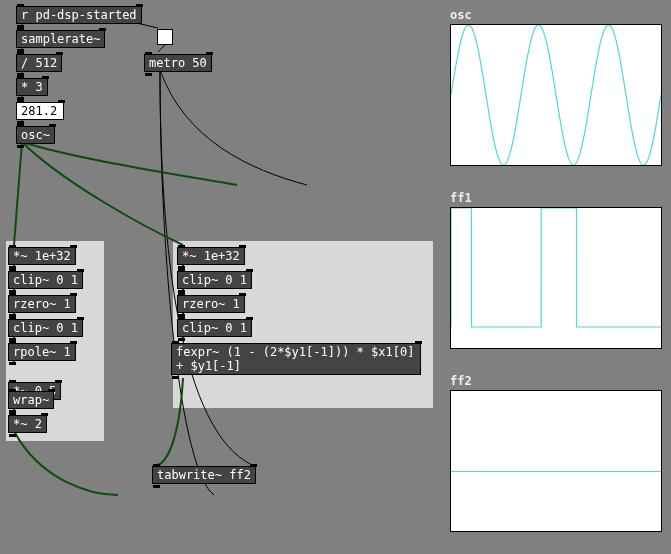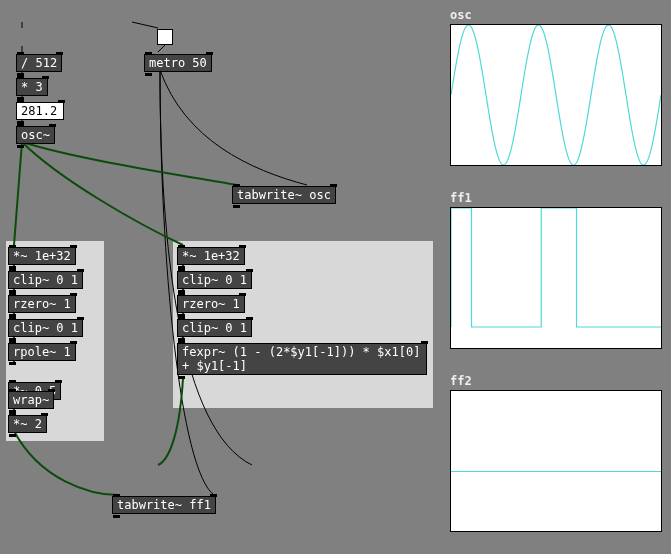--- a/index.html
+++ b/index.html
@@ -59,45 +59,46 @@
       <path d="M14 431 C40 480, 90 495, 118 495"></path>
 
       <path d="M183 263 L183 269"></path>
         <path d="M183 287 L183 293"></path>
         <path d="M183 311 L183 317"></path>
       <path d="M183 335 L183 341"></path>
       <path d="M183 378 C180 430, 170 460, 158 465"></path>
     </g>
   </svg>
 
+  <div class="obj" style="left:16px;top:6px">r pd-dsp-started<div class="iolet" style="left: 0px; top: -3px;"></div><div class="iolet" style="left: 0px; top: 18px;"></div><div class="iolet" style="left: 119px; top: -3px;"></div></div>
+  <div class="obj" style="left:16px;top:30px">samplerate~<div class="iolet" style="left: 0px; top: -3px;"></div><div class="iolet" style="left: 0px; top: 18px;"></div><div class="iolet" style="left: 82px; top: -3px;"></div></div>
   <div class="obj" style="left:16px;top:54px">/ 512<div class="iolet" style="left: 0px; top: -3px;"></div><div class="iolet" style="left: 0px; top: 18px;"></div><div class="iolet" style="left: 39px; top: -3px;"></div></div>
   <div class="obj" style="left:16px;top:78px">* 3<div class="iolet" style="left: 0px; top: -3px;"></div><div class="iolet" style="left: 0px; top: 18px;"></div><div class="iolet" style="left: 25px; top: -3px;"></div></div>
   <div class="num" style="left:16px;top:102px">281.2<div class="iolet" style="left: 0px; top: -3px;"></div><div class="iolet" style="left: 0px; top: 18px;"></div><div class="iolet" style="left: 41px; top: -3px;"></div></div>
   <div class="obj" style="left:16px;top:126px">osc~<div class="iolet" style="left: 0px; top: -3px;"></div><div class="iolet" style="left: 0px; top: 18px;"></div><div class="iolet" style="left: 32px; top: -3px;"></div></div>
 
   <div class="tgl" style="left:157px;top:29px"></div>
   <div class="obj" style="left:144px;top:54px">metro 50<div class="iolet" style="left: 0px; top: -3px;"></div><div class="iolet" style="left: 0px; top: 18px;"></div><div class="iolet" style="left: 61px; top: -3px;"></div></div>
 
-  <div class="obj" style="left:232px;top:186px">tabwrite~ osc<div class="iolet" style="left: 0px; top: -3px;"></div><div class="iolet" style="left: 0px; top: 18px;"></div><div class="iolet" style="left: 97px; top: -3px;"></div></div>
-  <div class="obj" style="left:112px;top:496px">tabwrite~ ff1<div class="iolet" style="left: 0px; top: -3px;"></div><div class="iolet" style="left: 0px; top: 18px;"></div><div class="iolet" style="left: 97px; top: -3px;"></div></div>
+  <div class="obj" style="left:152px;top:466px">tabwrite~ ff2<div class="iolet" style="left: 0px; top: -3px;"></div><div class="iolet" style="left: 0px; top: 18px;"></div><div class="iolet" style="left: 97px; top: -3px;"></div></div>
 
   <div class="obj" style="left:8px;top:247px">*~ 1e+32<div class="iolet" style="left: 0px; top: -3px;"></div><div class="iolet" style="left: 0px; top: 18px;"></div><div class="iolet" style="left: 61px; top: -3px;"></div></div>
   <div class="obj" style="left:8px;top:271px">clip~ 0 1<div class="iolet" style="left: 0px; top: -3px;"></div><div class="iolet" style="left: 0px; top: 18px;"></div><div class="iolet" style="left: 68px; top: -3px;"></div></div>
   <div class="obj" style="left:8px;top:295px">rzero~ 1<div class="iolet" style="left: 0px; top: -3px;"></div><div class="iolet" style="left: 0px; top: 18px;"></div><div class="iolet" style="left: 61px; top: -3px;"></div></div>
   <div class="obj" style="left:8px;top:319px">clip~ 0 1<div class="iolet" style="left: 0px; top: -3px;"></div><div class="iolet" style="left: 0px; top: 18px;"></div><div class="iolet" style="left: 68px; top: -3px;"></div></div>
   <div class="obj" style="left:8px;top:343px">rpole~ 1<div class="iolet" style="left: 0px; top: -3px;"></div><div class="iolet" style="left: 0px; top: 18px;"></div><div class="iolet" style="left: 61px; top: -3px;"></div></div>
   <div class="obj" style="left:8px;top:382px">*~ 0.5<div class="iolet" style="left: 0px; top: -3px;"></div><div class="iolet" style="left: 0px; top: 18px;"></div><div class="iolet" style="left: 46px; top: -3px;"></div></div>
   <div class="obj" style="left:8px;top:391px">wrap~<div class="iolet" style="left: 0px; top: -3px;"></div><div class="iolet" style="left: 0px; top: 18px;"></div><div class="iolet" style="left: 39px; top: -3px;"></div></div>
   <div class="obj" style="left:8px;top:415px">*~ 2<div class="iolet" style="left: 0px; top: -3px;"></div><div class="iolet" style="left: 0px; top: 18px;"></div><div class="iolet" style="left: 32px; top: -3px;"></div></div>
 
   <div class="obj" style="left:177px;top:247px">*~ 1e+32<div class="iolet" style="left: 0px; top: -3px;"></div><div class="iolet" style="left: 0px; top: 18px;"></div><div class="iolet" style="left: 61px; top: -3px;"></div></div>
   <div class="obj" style="left:177px;top:271px">clip~ 0 1<div class="iolet" style="left: 0px; top: -3px;"></div><div class="iolet" style="left: 0px; top: 18px;"></div><div class="iolet" style="left: 68px; top: -3px;"></div></div>
   <div class="obj" style="left:177px;top:295px">rzero~ 1<div class="iolet" style="left: 0px; top: -3px;"></div><div class="iolet" style="left: 0px; top: 18px;"></div><div class="iolet" style="left: 61px; top: -3px;"></div></div>
   <div class="obj" style="left:177px;top:319px">clip~ 0 1<div class="iolet" style="left: 0px; top: -3px;"></div><div class="iolet" style="left: 0px; top: 18px;"></div><div class="iolet" style="left: 68px; top: -3px;"></div></div>
-  <div class="obj" style="left:177px;top:343px;width:240px">fexpr~ (1 - (2*$y1[-1])) * $x1[0]
+  <div class="obj" style="left:171px;top:343px;width:240px">fexpr~ (1 - (2*$y1[-1])) * $x1[0]
 + $y1[-1]<div class="iolet" style="left: 0px; top: -3px;"></div><div class="iolet" style="left: 0px; top: 32px;"></div><div class="iolet" style="left: 243px; top: -3px;"></div></div>
 
   <span class="arr-label" style="left:450px;top:8px">osc</span>
   <div class="arr" id="arr-osc" style="left:450px;top:24px;width:210px;height:140px">
       <svg width="210" height="140" style="display:block">
         <path d="M0 70L0.41015625 67.42349439410489L0.8203125 64.85048054802328L1.23046875 62.284445489428194L1.640625 59.72886678812468L2.05078125 57.18720784314013L2.4609375 54.66291318901912L2.87109375 52.159403827683974L3.28125 49.68007259218764L3.69140625 47.22827954864161L4.1015625 44.80734744255082L4.51171875 42.42055719572663L4.921875 40.07114345988026L5.33203125 37.762290232923206L5.7421875 35.49712654391513L6.15234375 33.27872221250716L6.5625 31.110083688627853L6.97265625 28.99414997804928L7.3828125 26.933788659356125L7.79296875 24.931791997714598L8.203125 22.990873160708702L8.61328125 21.113662541371895L9.0234375 19.302704193397318L9.43359375 17.560452383357855L9.84375 15.889268264608418L10.25390625 14.291416677378166L10.6640625 12.769063079389142L11.07421875 11.324270611161353L11.484375 9.95899729998095L11.89453125 8.675093406321537L12.3046875 7.474298916313927L12.71484375 6.358241183663438L13.125 5.328432724209932L13.53515625 4.386269166119746L13.9453125 3.5330273584874305L14.35546875 2.769863640910387L14.765625 2.097812276381916L15.17578125 1.5177840496260728L15.5859375 1.0305650327741205L15.99609375 0.6368155200553929L16.40625 0.3370691329462261L16.81640625 0.13173209698956612L17.2265625 0.021082691265718267L17.63671875 0.00527087125988146L18.046875 0.08431806563794453L18.45703125 0.258117147205553L18.8671875 0.5264325780902936L19.27734375 0.888900728949892L19.6875 1.3450303717738734L20.09765625 1.8942033456107765L20.5078125 2.535675394319213L20.91796875 3.2685771752064454L21.328125 4.091915437188561L21.73828125 5.004574366874891L22.1484375 6.005317100752848L22.55859375 7.092787401423237L22.96875 8.265511495615158L23.37890625 9.521900071488915L23.7890625 10.860250432520502L24.19921875 12.278748805048252L24.609375 13.775472796354862L25.01953125 15.348393999953373L25.4296875 16.99538074454607L25.83984375 18.714200982931118L26.25 20.50252531694167L26.66015625 22.357930154318268L27.0703125 24.277900993235633L27.48046875 26.259835830032955L27.890625 28.30104868552965L28.30078125 30.398773245147055L28.7109375 32.55016660790319L29.12109375 34.75231313919976L29.53125 37.00222842218014L29.94140625 39.29686330230308L30.3515625 41.633108019650706L30.76171875 44.007796423371374L31.171875 46.41771026254459L31.58203125 48.85958354765404L31.9921875 51.33010697675711L32.40234375 53.82593242035301L32.8125 56.343677458871L33.22265625 58.8799299666297L33.6328125 61.431252736054844L34.04296875 63.99418813588919L34.453125 66.56526279708075L34.86328125 69.14099231999961L35.2734375 71.71788599660384L35.68359375 74.29245154115458L36.09375 76.86119982306923L36.50390625 79.42064959549882L36.9140625 81.96733221322106L37.32421875 84.4977963334553L37.734375 87.00861259322846L38.14453125 89.4963782569537L38.5546875 91.95772182792238L38.96484375 94.38930761746042L39.375 96.78784026555627L39.78515625 99.15006920683459L40.1953125 101.47279307582247L40.60546875 103.75286404553859L41.015625 105.98719209352551L41.42578125 108.17274918954323L41.8359375 110.30657339924917L42.24609375 112.38577289830278L42.65625 114.40752989145517L43.06640625 116.36910443131202L43.4765625 118.26783813159469L43.88671875 120.10115776986729L44.296875 121.86657877484711L44.70703125 123.56170859357212L45.1171875 125.18424993386242L45.52734375 126.73200387768162L45.9375 128.20287286117818L46.34765625 129.59486351736854L46.7578125 130.9060893776098L47.16796875 132.1347734281998L47.578125 133.27925051864102L47.98828125 134.33796961830404L48.3984375 135.30949591843174L48.80859375 136.19251277663648L49.21875 136.98582350125463L49.62890625 137.68835297313964L50.0390625 138.299149102697L50.44921875 138.81738412018515L50.859375 139.24235569753466L51.26953125 139.57348790016493L51.6796875 139.81033196750832L52.08984375 139.95256692118446L52.5 140L52.91015625 139.95256692118446L53.3203125 139.81033196750832L53.73046875 139.57348790016493L54.140625 139.24235569753466L54.55078125 138.81738412018515L54.9609375 138.299149102697L55.37109375 137.68835297313967L55.78125 136.98582350125463L56.19140625 136.19251277663648L56.6015625 135.30949591843174L57.01171875 134.33796961830404L57.421875 133.27925051864102L57.83203125 132.1347734281998L58.2421875 130.90608937760982L58.65234375 129.59486351736857L59.0625 128.20287286117818L59.47265625 126.73200387768165L59.8828125 125.18424993386243L60.29296875 123.56170859357215L60.703125 121.86657877484714L61.11328125 120.10115776986733L61.5234375 118.2678381315947L61.93359375 116.36910443131202L62.34375 114.40752989145521L62.75390625 112.3857728983028L63.1640625 110.30657339924917L63.57421875 108.17274918954328L63.984375 105.98719209352552L64.39453125 103.75286404553859L64.8046875 101.4727930758225L65.21484375 99.15006920683462L65.625 96.78784026555633L66.03515625 94.38930761746045L66.4453125 91.9577218279224L66.85546875 89.49637825695376L67.265625 87.00861259322849L67.67578125 84.4977963334553L68.0859375 81.96733221322111L68.49609375 79.42064959549884L68.90625 76.86119982306923L69.31640625 74.29245154115463L69.7265625 71.71788599660387L70.13671875 69.14099231999958L70.546875 66.56526279708076L70.95703125 63.99418813588922L71.3671875 61.431252736054915L71.77734375 58.87992996662972L72.1875 56.34367745887103L72.59765625 53.825932420353055L73.0078125 51.330106976757136L73.41796875 48.85958354765404L73.828125 46.41771026254463L74.23828125 44.00779642337139L74.6484375 41.633108019650706L75.05859375 39.296863302303095L75.46875 37.00222842218018L75.87890625 34.75231313919976L76.2890625 32.55016660790321L76.69921875 30.398773245147083L77.109375 28.301048685529707L77.51953125 26.25983583003297L77.9296875 24.277900993235633L78.33984375 22.357930154318325L78.75 20.50252531694167L79.16015625 18.714200982931118L79.5703125 16.995380744546097L79.98046875 15.348393999953387L80.390625 13.775472796354862L80.80078125 12.278748805048252L81.2109375 10.860250432520502L81.62109375 9.521900071488943L82.03125 8.265511495615158L82.44140625 7.092787401423237L82.8515625 6.005317100752876L83.26171875 5.00457436687492L83.671875 4.091915437188561L84.08203125 3.2685771752064454L84.4921875 2.535675394319213L84.90234375 1.8942033456107765L85.3125 1.3450303717738734L85.72265625 0.8889007289499204L86.1328125 0.5264325780902936L86.54296875 0.258117147205553L86.953125 0.08431806563794453L87.36328125 0.00527087125988146L87.7734375 0.021082691265718267L88.18359375 0.13173209698956612L88.59375 0.3370691329462261L89.00390625 0.6368155200553929L89.4140625 1.0305650327741205L89.82421875 1.5177840496260728L90.234375 2.0978122763818874L90.64453125 2.769863640910387L91.0546875 3.5330273584874305L91.46484375 4.386269166119746L91.875 5.328432724209932L92.28515625 6.358241183663438L92.6953125 7.474298916313899L93.10546875 8.675093406321508L93.515625 9.958997299980922L93.92578125 11.324270611161353L94.3359375 12.769063079389156L94.74609375 14.291416677378109L95.15625 15.889268264608376L95.56640625 17.560452383357827L95.9765625 19.302704193397304L96.38671875 21.11366254137191L96.796875 22.990873160708745L97.20703125 24.93179199771454L97.6171875 26.93378865935607L98.02734375 28.994149978049265L98.4375 31.110083688627853L98.84765625 33.27872221250719L99.2578125 35.49712654391516L99.66796875 37.762290232923135L100.078125 40.07114345988022L100.48828125 42.420557195726616L100.8984375 44.80734744255082L101.30859375 47.22827954864162L101.71875 49.68007259218756L102.12890625 52.15940382768393L102.5390625 54.66291318901909L102.94921875 57.187207843140115L103.359375 59.72886678812468L103.76953125 62.28444548942822L104.1796875 64.85048054802321L104.58984375 67.42349439410482L105 69.99999999999997L105.41015625 72.57650560589511L105.8203125 75.14951945197674L106.23046875 77.71555451057174L106.640625 80.27113321187527L107.05078125 82.81279215685984L107.4609375 85.33708681098088L107.87109375 87.84059617231603L108.28125 90.3199274078124L108.69140625 92.77172045135833L109.1015625 95.19265255744912L109.51171875 97.57944280427334L109.921875 99.92885654011974L110.33203125 102.23770976707681L110.7421875 104.50287345608481L111.15234375 106.72127778749277L111.5625 108.88991631137212L111.97265625 111.0058500219507L112.3828125 113.06621134064387L112.79296875 115.06820800228542L113.203125 117.00912683929123L113.61328125 118.88633745862805L114.0234375 120.69729580660265L114.43359375 122.43954761664214L114.84375 124.1107317353916L115.25390625 125.70858332262186L115.6640625 127.23093692061082L116.07421875 128.67572938883865L116.484375 130.04100270001902L116.89453125 131.32490659367846L117.3046875 132.52570108368607L117.71484375 133.64175881633653L118.125 134.67156727579004L118.53515625 135.61373083388023L118.9453125 136.46697264151257L119.35546875 137.2301363590896L119.765625 137.90218772361808L120.17578125 138.48221595037393L120.5859375 138.96943496722588L120.99609375 139.3631844799446L121.40625 139.66293086705377L121.81640625 139.86826790301043L122.2265625 139.97891730873428L122.63671875 139.99472912874012L123.046875 139.91568193436206L123.45703125 139.74188285279445L123.8671875 139.4735674219097L124.27734375 139.11109927105008L124.6875 138.65496962822616L125.09765625 138.10579665438922L125.5078125 137.4643246056808L125.91796875 136.73142282479358L126.328125 135.90808456281144L126.73828125 134.9954256331251L127.1484375 133.99468289924718L127.55859375 132.9072125985768L127.96875 131.73448850438487L128.37890625 130.47809992851106L128.7890625 129.13974956747947L129.19921875 127.72125119495182L129.609375 126.22452720364518L130.01953125 124.65160600004664L130.4296875 123.00461925545393L130.83984375 121.28579901706888L131.25 119.49747468305839L131.66015625 117.64206984568176L132.0703125 115.72209900676441L132.48046875 113.74016416996707L132.890625 111.69895131447034L133.30078125 109.60122675485292L133.7109375 107.44983339209688L134.12109375 105.24768686080029L134.53125 102.99777157781986L134.94140625 100.70313669769695L135.3515625 98.36689198034928L135.76171875 95.9922035766286L136.171875 93.58228973745548L136.58203125 91.14041645234602L136.9921875 88.66989302324292L137.40234375 86.17406757964699L137.8125 83.65632254112896L138.22265625 81.12007003337038L138.6328125 78.5687472639452L139.04296875 76.00581186411084L139.453125 73.43473720291928L139.86328125 70.85900768000039L140.2734375 68.28211400339612L140.68359375 65.70754845884548L141.09375 63.138800176930815L141.50390625 60.57935040450121L141.9140625 58.03266778677893L142.32421875 55.50220366654469L142.734375 52.99138740677161L143.14453125 50.50362174304635L143.5546875 48.042278172077644L143.96484375 45.61069238253961L144.375 43.21215973444373L144.78515625 40.84993079316537L145.1953125 38.527206924177605L145.60546875 36.247135954461456L146.015625 34.01280790647452L146.42578125 31.82725081045676L146.8359375 29.693426600750826L147.24609375 27.614227101697296L147.65625 25.59247010854486L148.06640625 23.630895568688018L148.4765625 21.732161868405342L148.88671875 19.8988422301327L149.296875 18.13342122515286L149.70703125 16.438291406427922L150.1171875 14.815750066137596L150.52734375 13.267996122318394L150.9375 11.79712713882185L151.34765625 10.405136482631434L151.7578125 9.093910622390183L152.16796875 7.865226571800264L152.578125 6.720749481358979L152.98828125 5.662030381695985L153.3984375 4.690504081568292L153.80859375 3.807487223363495L154.21875 3.0141764987453996L154.62890625 2.311647026860385L155.0390625 1.7008508973030132L155.44921875 1.182615879814847L155.859375 0.7576443024653088L156.26953125 0.42651209983506533L156.6796875 0.18966803249170994L157.08984375 0.04743307881554415L157.5 0L157.91015625 0.04743307881554415L158.3203125 0.18966803249168152L158.73046875 0.42651209983506533L159.140625 0.7576443024653088L159.55078125 1.182615879814847L159.9609375 1.7008508973029848L160.37109375 2.311647026860328L160.78125 3.014176498745371L161.19140625 3.8074872233634665L161.6015625 4.6905040815682355L162.01171875 5.662030381695956L162.421875 6.720749481358951L162.83203125 7.865226571800207L163.2421875 9.093910622390155L163.65234375 10.405136482631377L164.0625 11.797127138821793L164.47265625 13.267996122318337L164.8828125 14.815750066137554L165.29296875 16.43829140642788L165.703125 18.133421225152787L166.11328125 19.898842230132658L166.5234375 21.73216186840527L166.93359375 23.63089556868796L167.34375 25.592470108544816L167.75390625 27.61422710169724L168.1640625 29.693426600750755L168.57421875 31.82725081045669L168.984375 34.01280790647445L169.39453125 36.2471359544614L169.8046875 38.52720692417755L170.21484375 40.84993079316531L170.625 43.212159734443645L171.03515625 45.61069238253954L171.4453125 48.04227817207757L171.85546875 50.50362174304627L172.265625 52.99138740677155L172.67578125 55.5022036665446L173.0859375 58.032667786778845L173.49609375 60.57935040450111L173.90625 63.138800176930744L174.31640625 65.7075484588454L174.7265625 68.28211400339605L175.13671875 70.85900768000032L175.546875 73.43473720291921L175.95703125 76.00581186411077L176.3671875 78.56874726394511L176.77734375 81.12007003337031L177.1875 83.65632254112889L177.59765625 86.17406757964692L178.0078125 88.66989302324285L178.41796875 91.14041645234595L178.828125 93.5822897374554L179.23828125 95.99220357662864L179.6484375 98.36689198034932L180.05859375 100.703136697697L180.46875 102.99777157781969L180.87890625 105.24768686080012L181.2890625 107.4498333920967L181.69921875 109.60122675485285L182.109375 111.69895131447026L182.51953125 113.740164169967L182.9296875 115.72209900676435L183.33984375 117.6420698456817L183.75 119.49747468305834L184.16015625 121.28579901706892L184.5703125 123.00461925545396L184.98046875 124.65160600004651L185.390625 126.22452720364507L185.80078125 127.7212511949517L186.2109375 129.13974956747944L186.62109375 130.47809992851103L187.03125 131.73448850438484L187.44140625 132.90721259857676L187.8515625 133.99468289924715L188.26171875 134.99542563312508L188.671875 135.90808456281147L189.08203125 136.73142282479358L189.4921875 137.46432460568073L189.90234375 138.10579665438917L190.3125 138.6549696282261L190.72265625 139.11109927105008L191.1328125 139.47356742190968L191.54296875 139.74188285279445L191.953125 139.91568193436206L192.36328125 139.99472912874012L192.7734375 139.9789173087343L193.18359375 139.86826790301043L193.59375 139.66293086705377L194.00390625 139.3631844799446L194.4140625 138.9694349672259L194.82421875 138.48221595037396L195.234375 137.9021877236181L195.64453125 137.23013635908964L196.0546875 136.46697264151257L196.46484375 135.61373083388025L196.875 134.67156727579007L197.28515625 133.64175881633656L197.6953125 132.52570108368604L198.10546875 131.32490659367843L198.515625 130.04100270001902L198.92578125 128.67572938883876L199.3359375 127.23093692061093L199.74609375 125.7085833226219L200.15625 124.11073173539164L200.56640625 122.43954761664219L200.9765625 120.69729580660271L201.38671875 118.8863374586281L201.796875 117.0091268392913L202.20703125 115.06820800228539L202.6171875 113.06621134064385L203.02734375 111.00585002195066L203.4375 108.88991631137229L203.84765625 106.72127778749294L204.2578125 104.50287345608498L204.66796875 102.23770976707688L205.078125 99.92885654011981L205.48828125 97.57944280427341L205.8984375 95.1926525574492L206.30859375 92.77172045135842L206.71875 90.31992740781234L207.12890625 87.84059617231598L207.5390625 85.33708681098082L207.94921875 82.81279215686003L208.359375 80.27113321187545L208.76953125 77.71555451057193L209.1796875 75.14951945197681L209.58984375 72.57650560589519L210 70.00000000000006" stroke="#4fd8d8" stroke-width="1.2" fill="none"></path>
       </svg>
     </div>
 
   <span class="arr-label" style="left:450px;top:191px">ff1</span>

